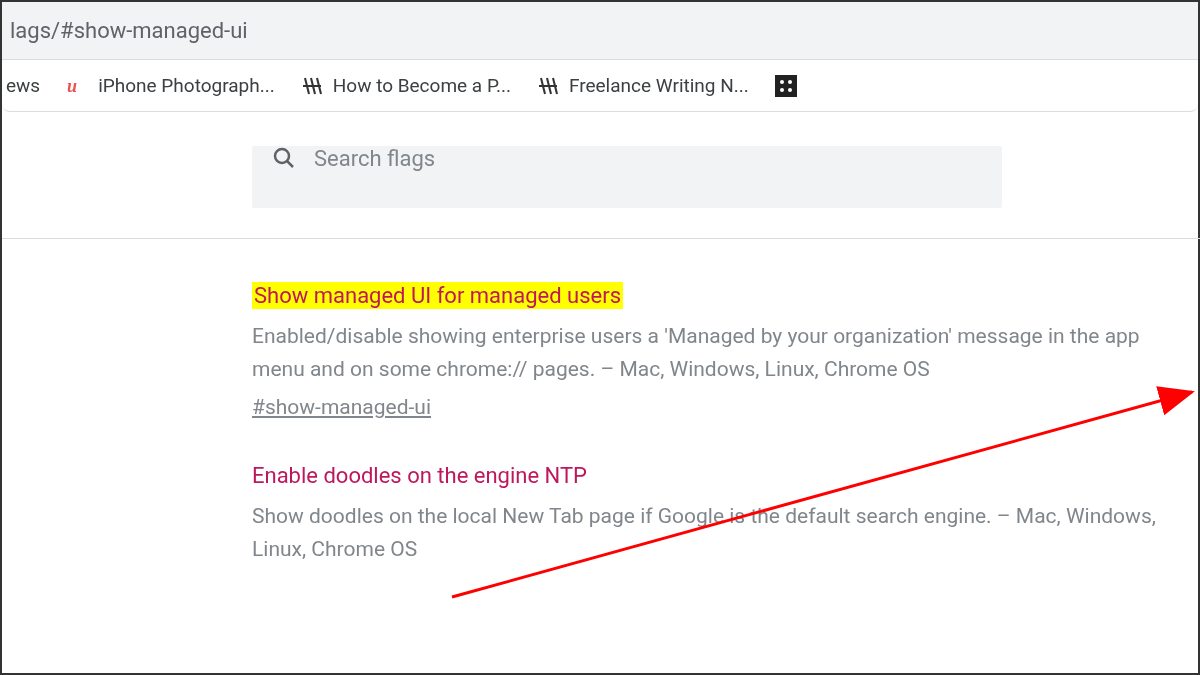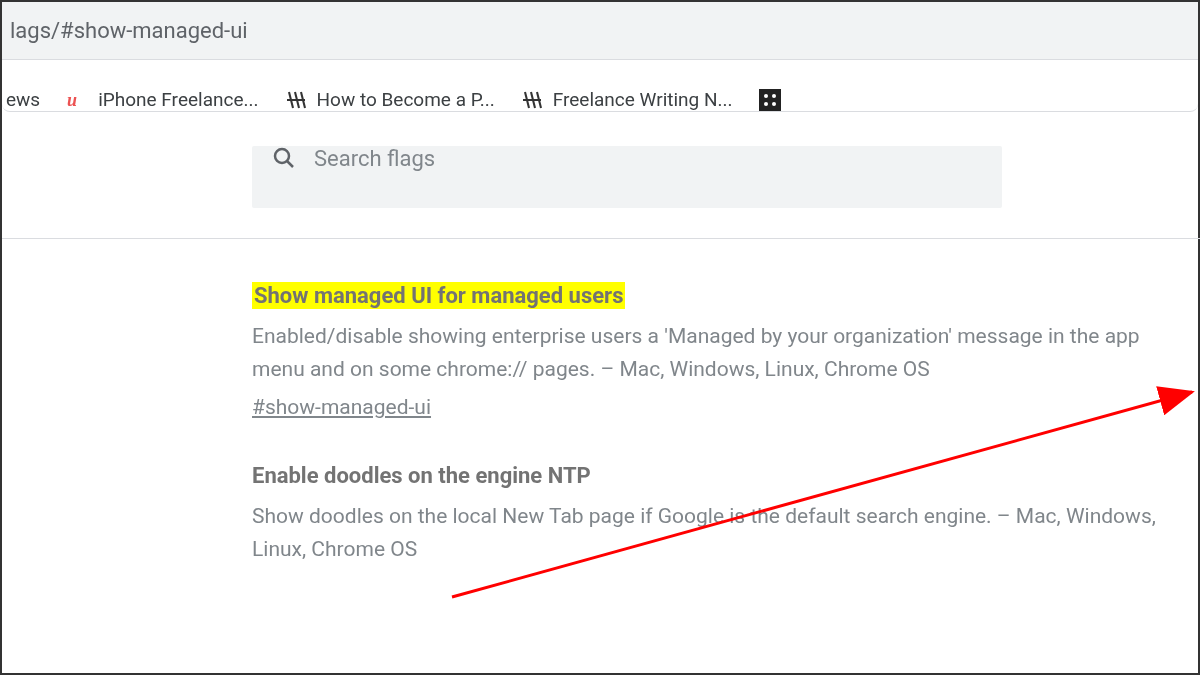--- a/index.html
+++ b/index.html
@@ -26,21 +26,21 @@
     padding: 0 8px;
     font-size: 22px;
     color: #5f6368;
     border-bottom: 1px solid #dadce0;
   }
   .url-text { white-space: nowrap; }
   .url-text .hash { color: #5f6368; }
   .bookmarks-bar {
     height: 52px;
     display: flex;
-    align-items: flex-end;
+    align-items: center;
     padding: 0 4px;
     gap: 26px;
     border-bottom: 1px solid #dadce0;
     font-size: 19px;
     color: #3c4043;
     background: #fff;
     border-radius: 8px;
   }
   .bookmark {
     display: flex;
@@ -85,22 +85,22 @@
     background: #dadce0;
     margin: 30px 0 0 -250px;
     width: 1200px;
   }
   .flag {
     margin-top: 44px;
     width: 940px;
   }
   .flag-title {
     font-size: 22px;
-    font-weight: 700;
-    color: #737373;
+    font-weight: 400;
+    color: #be185d;
     display: inline;
   }
   .flag-title.highlight {
     background: #ffff00;
     padding: 1px 2px;
   }
   .flag-desc {
     margin-top: 12px;
     font-size: 21px;
     color: #80868b;
@@ -136,21 +136,21 @@
   <div class="bookmarks-bar">
     <div class="bookmark">
       <span>ews</span>
     </div>
     <div class="bookmark">
       <span class="bm-icon">
         <svg width="22" height="22" viewBox="0 0 22 22">
             <text x="1" y="17" font-size="18" font-family="Georgia" font-style="italic" font-weight="bold" fill="#ec5252">u</text>
           </svg>
       </span>
-      <span>iPhone Freelance...</span>
+      <span>iPhone Photograph...</span>
     </div>
     <div class="bookmark">
       <span class="bm-icon">
         <svg width="22" height="22" viewBox="0 0 22 22">
           <line x1="4" y1="3" x2="8" y2="19" stroke="#333" stroke-width="2"></line>
           <line x1="10" y1="3" x2="14" y2="19" stroke="#333" stroke-width="2"></line>
           <line x1="16" y1="3" x2="20" y2="19" stroke="#333" stroke-width="2"></line>
           <line x1="2" y1="11" x2="20" y2="11" stroke="#333" stroke-width="2"></line>
         </svg>
       </span>

